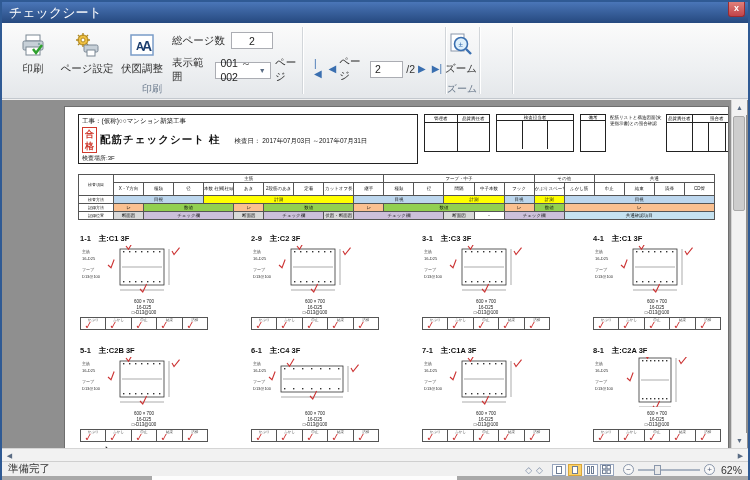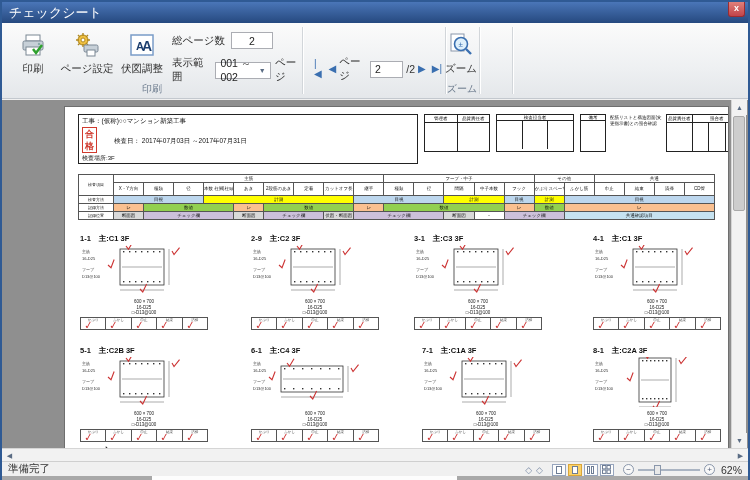--- a/index.html
+++ b/index.html
@@ -221,20 +221,21 @@
     <div class="page">
       <div class="pagein">
 
         <div class="dochead">
           <div class="hbox" style="left:0; top:2px; width:340px; height:50px;">
             <div class="projline">
               <span>工事：</span><span>(仮称)○○マンション新築工事</span>
             </div>
             <div class="titleline">
               <span class="stamp">合<br>格</span>
+              <span class="doctitle">配筋チェックシート 柱</span>
               <span class="datetext">
                 <span>検査日：</span> <span>2017年07月03日 ～2017年07月31日</span>
               </span>
             </div>
             <div class="locline">検査場所:3F</div>
           </div>
 
           <div class="sgrid" style="left:346px; top:2px; width:66px; height:38px;">
             <div class="scol" style="flex:1;">
                 <div class="shead">管理者</div>
@@ -408,21 +409,21 @@
       <path d="M92 6 l2.5 3.2 l4.5 -7.5" stroke="#cc3333" stroke-width="1.1" fill="none" transform="rotate(8 92 6)"></path>
       <path d="M60 44 l2.5 3.2 l4.5 -7.5" stroke="#cc3333" stroke-width="1.1" fill="none" transform="rotate(-5 60 44)"></path>
       <path d="M46 1 l2.5 3.2 l4.5 -7.5" stroke="#cc3333" stroke-width="1.1" fill="none" transform="rotate(0 46 1)"></path>
     </svg><div class="cdims">600 × 700<br>16-D25<br>□-D13@100</div><div class="cchecks">
                 <span class="cc">かぶり<span class="mk">✓</span></span>
                 <span class="cc">ふかし<span class="mk">✓</span></span>
                 <span class="cc">巾止<span class="mk">✓</span></span>
                 <span class="cc">結束<span class="mk">✓</span></span>
                 <span class="cc">清掃<span class="mk">✓</span></span>
               </div></div>
-            <div class="card" style="left: 336px; top: 14px;"><div class="ctitle"><span>3-1</span><span class="cmain">主:C3 3F</span></div><svg width="128" height="50" viewBox="0 0 128 50">
+            <div class="card" style="left: 344px; top: 14px;"><div class="ctitle"><span>3-1</span><span class="cmain">主:C3 3F</span></div><svg width="128" height="50" viewBox="0 0 128 50">
       <text x="2" y="8" font-size="4" fill="#333">主筋</text>
       <text x="2" y="15" font-size="4" fill="#333">16-D25</text>
       <text x="2" y="26" font-size="4" fill="#333">フープ</text>
       <text x="2" y="33" font-size="4" fill="#333">D13@100</text>
       <rect x="40" y="4" width="44" height="36" fill="none" stroke="#333" stroke-width="0.8"></rect>
       <line x1="42" y1="22" x2="82" y2="22" stroke="#555" stroke-width="0.5"></line>
       <rect x="43" y="6" width="1.4" height="1.4" fill="#333"></rect>
                 <rect x="43" y="36" width="1.4" height="1.4" fill="#333"></rect>
                 <rect x="49" y="6" width="1.4" height="1.4" fill="#333"></rect>
                 <rect x="49" y="36" width="1.4" height="1.4" fill="#333"></rect>

